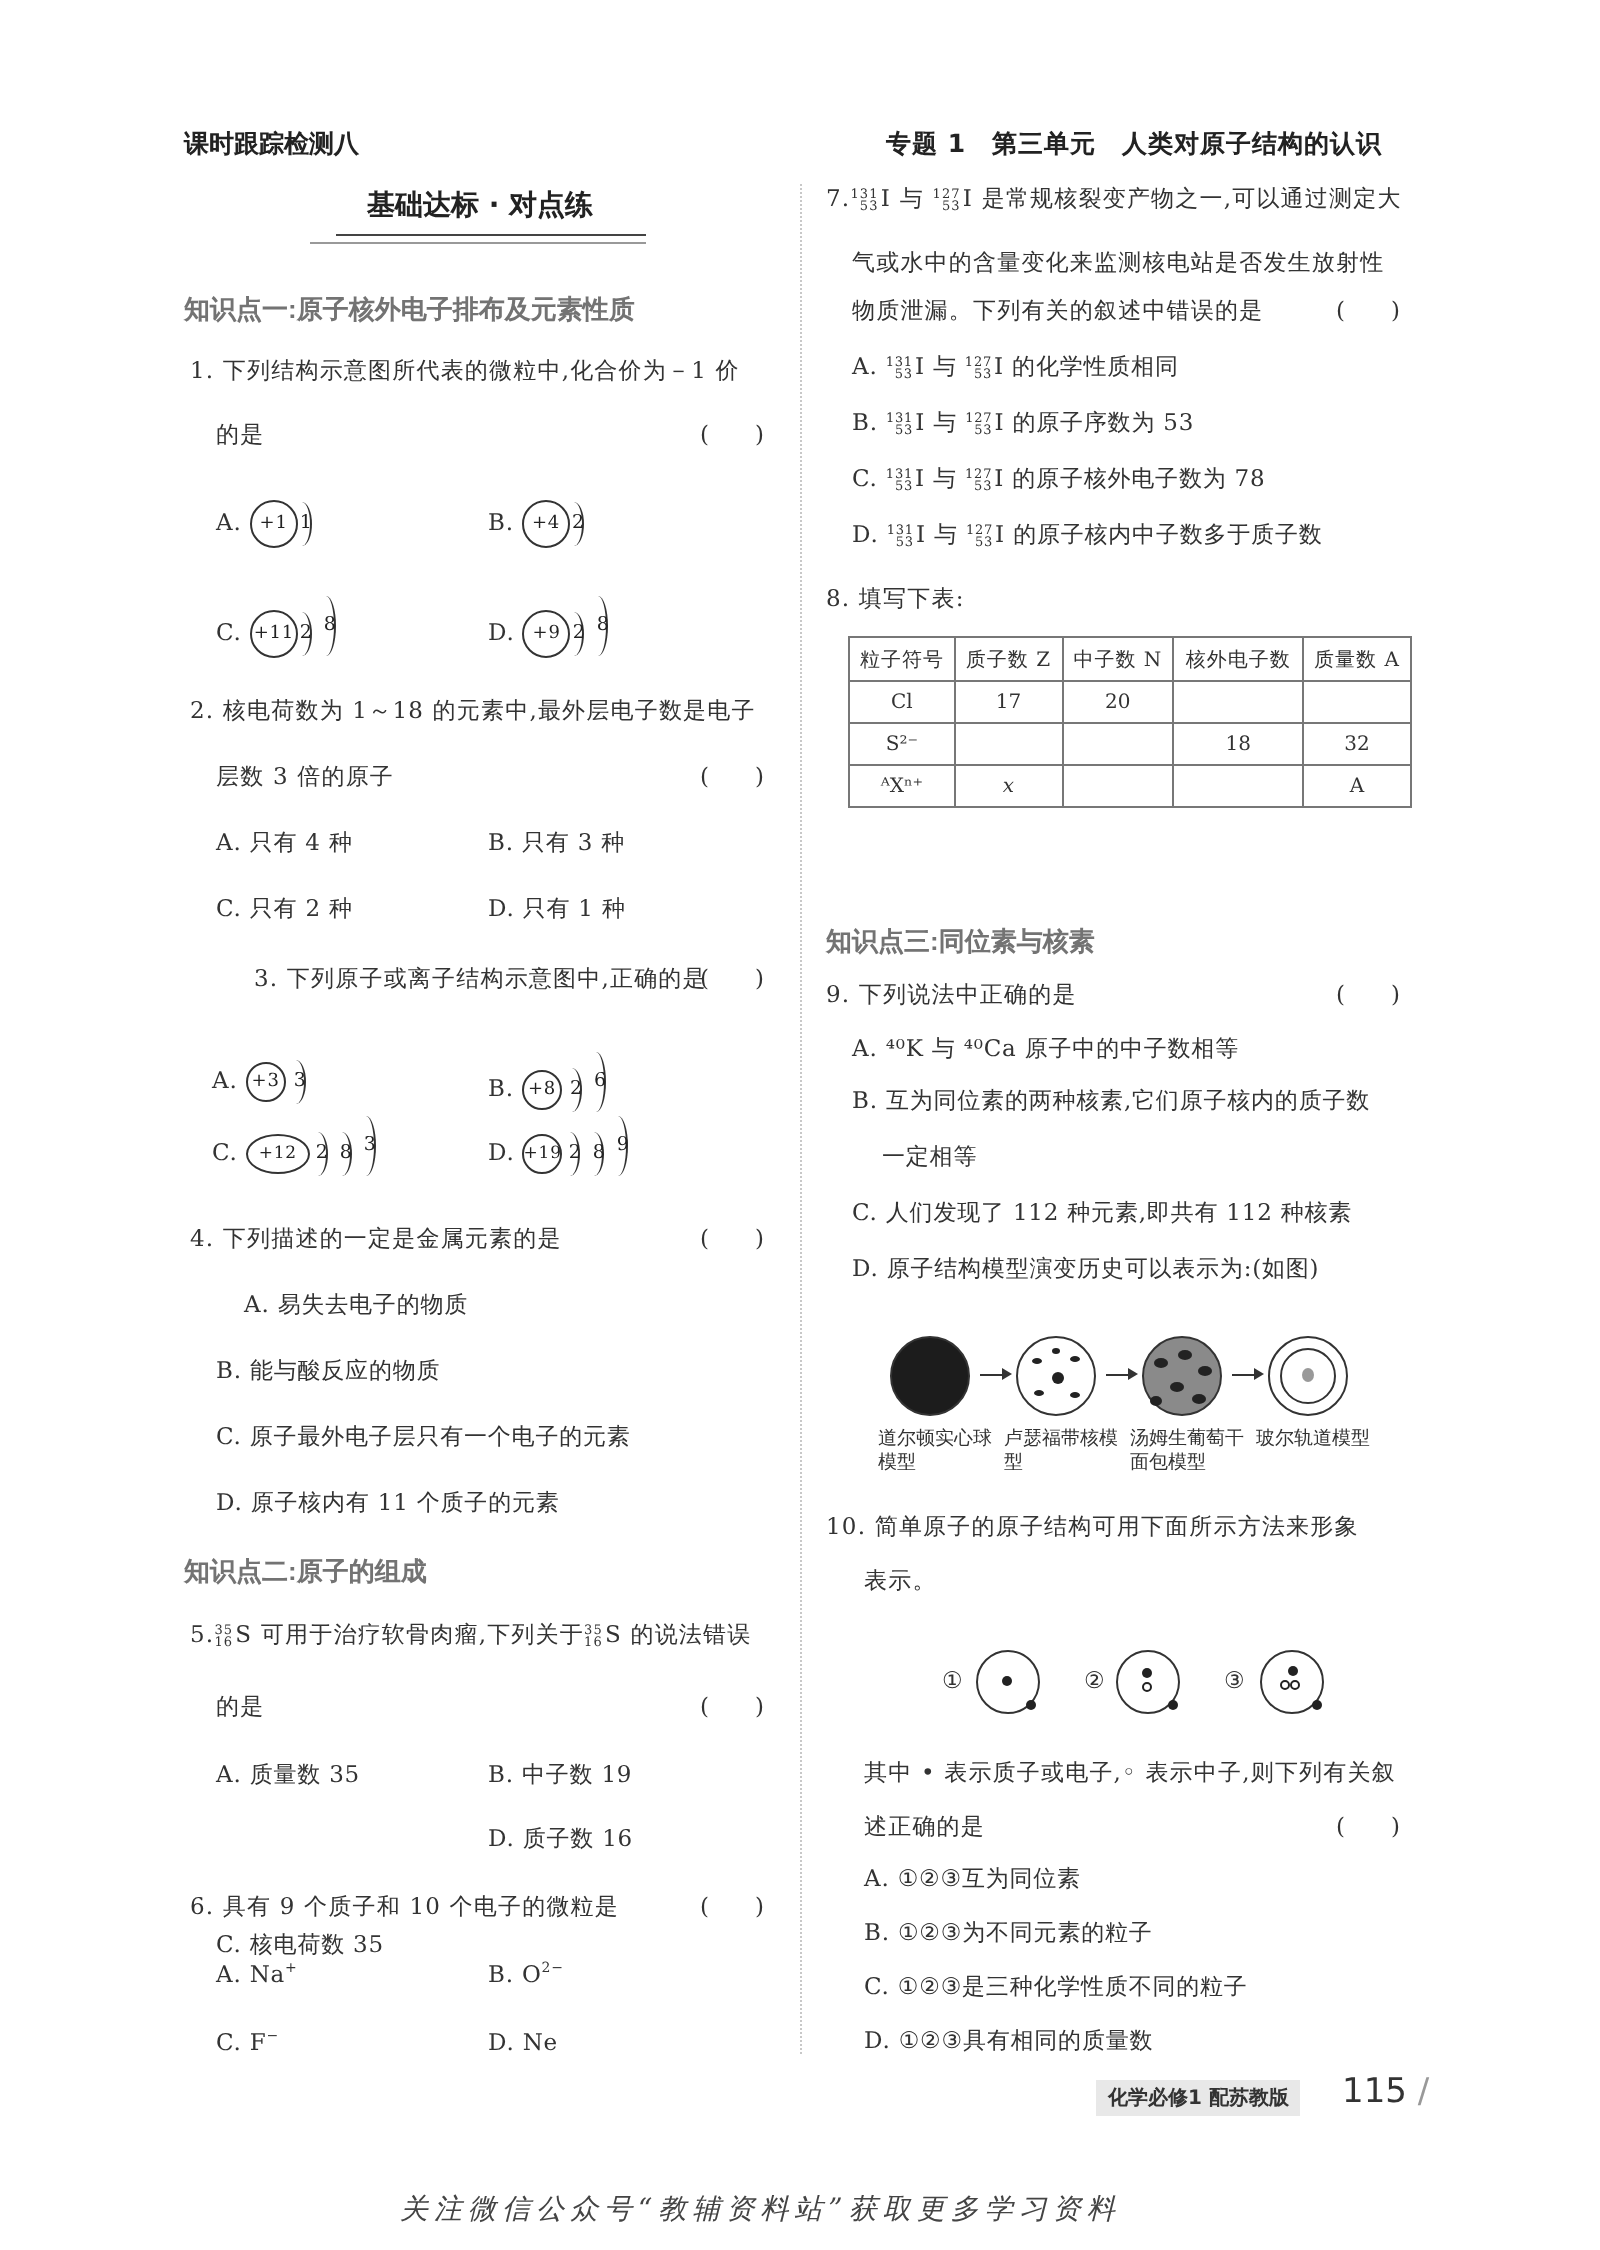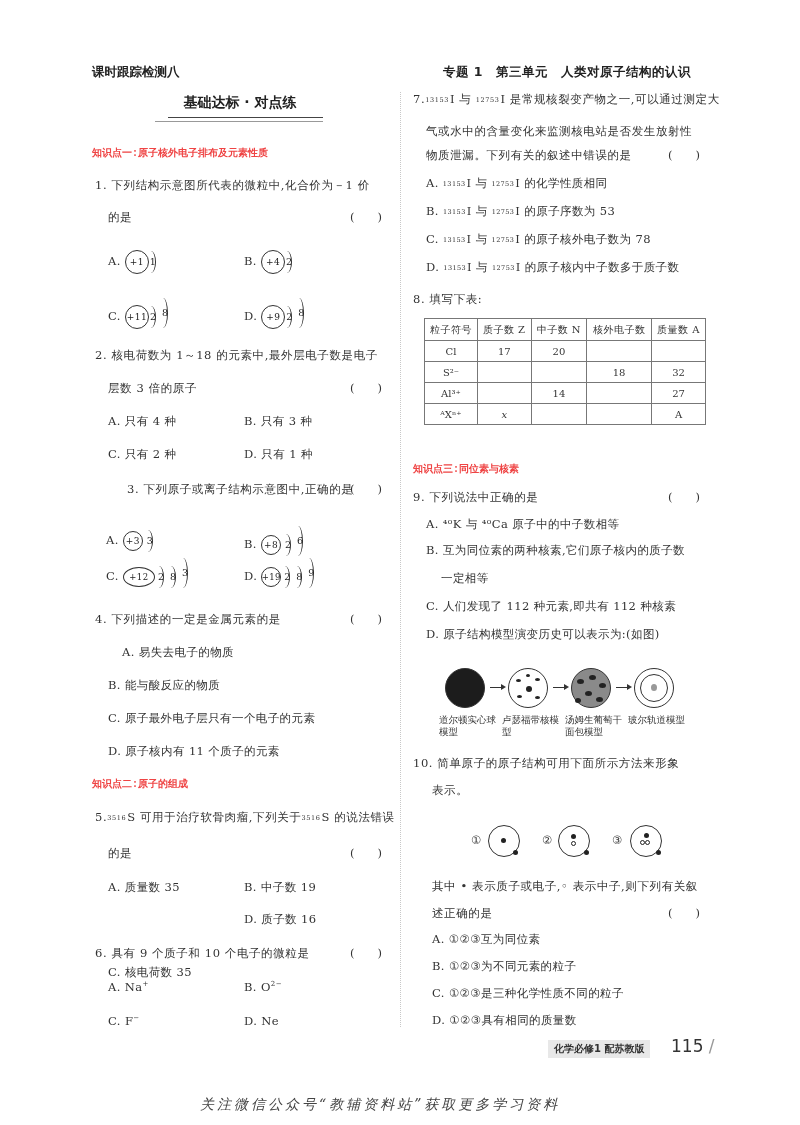--- a/index.html
+++ b/index.html
@@ -4,31 +4,31 @@
 <style>
   * { box-sizing: border-box; margin: 0; padding: 0; }
   html, body { width: 800px; height: 1125px; background: #ffffff; overflow: hidden; }
   body { position: relative; font-family: "DejaVu Serif", "Liberation Serif", serif; color: #2a2a2a; font-size: 12px; }
 
   .abs { position: absolute; }
   .hdr { font-family: "DejaVu Sans", "Liberation Sans", sans-serif; font-weight: bold; font-size: 12.5px; color: #222; }
 
   .col-divider { position: absolute; left: 400px; top: 92px; height: 935px; border-left: 1px dotted #c8c8c8; }
 
-  .section-title { font-family: Liberation Mono, monospace; font-weight: bold; font-size: 10px; color: #ef4444; }
+  .section-title { font-family: Liberation Sans, sans-serif; font-weight: bold; font-size: 13px; color: #737373; }
   .banner { position: absolute; left: 155px; top: 94px; width: 170px; text-align: center; font-family: "DejaVu Sans", "Liberation Sans", sans-serif; font-weight: bold; font-size: 14px; color: #222; }
   .banner-rule1 { position: absolute; left: 168px; top: 117px; width: 155px; border-top: 1.5px solid #444; }
   .banner-rule2 { position: absolute; left: 155px; top: 121px; width: 168px; border-top: 1px solid #999; }
 
   .q { font-size: 11.5px; color: #333; white-space: nowrap; letter-spacing: 0.6px; }
   .paren { position: absolute; font-size: 11.5px; color: #333; letter-spacing: 0; }
   .opt { font-size: 11.5px; color: #333; white-space: nowrap; letter-spacing: 0.4px; }
 
   sup, sub { font-size: 7px; }
-  .iso { display: inline-flex; flex-direction: row; line-height: 6px; font-size: 6.5px; vertical-align: middle; margin-right: 1px; text-align: right; }
+  .iso { display: inline-flex; flex-direction: column; line-height: 6px; font-size: 6.5px; vertical-align: middle; margin-right: 1px; text-align: right; }
 
   
   .atom { display: inline-flex; align-items: center; vertical-align: middle; }
   .nuc { width: 24px; height: 24px; border: 1.3px solid #333; border-radius: 50%; display: inline-flex; align-items: center; justify-content: center; font-size: 9px; color: #222; }
   .shell { position: relative; display: inline-block; width: 11px; height: 22px; margin-left: 1px; }
   .shell .arc { position: absolute; left: -4px; top: 0; width: 10px; height: 22px; border-right: 1.2px solid #333; border-radius: 0 50% 50% 0; }
   .shell .num { position: absolute; left: 0px; top: 5px; font-size: 9.5px; color: #222; }
   .shell.big { width: 12px; height: 30px; }
   .shell.big .arc { height: 30px; top: -4px; }
 
@@ -290,27 +290,20 @@
     <td></td>
   </tr>
   <tr>
     <td>S²⁻</td>
     <td></td>
     <td></td>
     <td>18</td>
     <td>32</td>
   </tr>
   <tr>
-    <td>Al³⁺</td>
-    <td></td>
-    <td>14</td>
-    <td></td>
-    <td>27</td>
-  </tr>
-  <tr>
     <td>ᴬXⁿ⁺</td>
     <td style="font-style:italic;">x</td>
     <td></td>
     <td></td>
     <td>A</td>
   </tr>
 </tbody>
   </table>
 
 <div class="abs section-title" style="left:413px; top:462px;">知识点三:同位素与核素</div>

